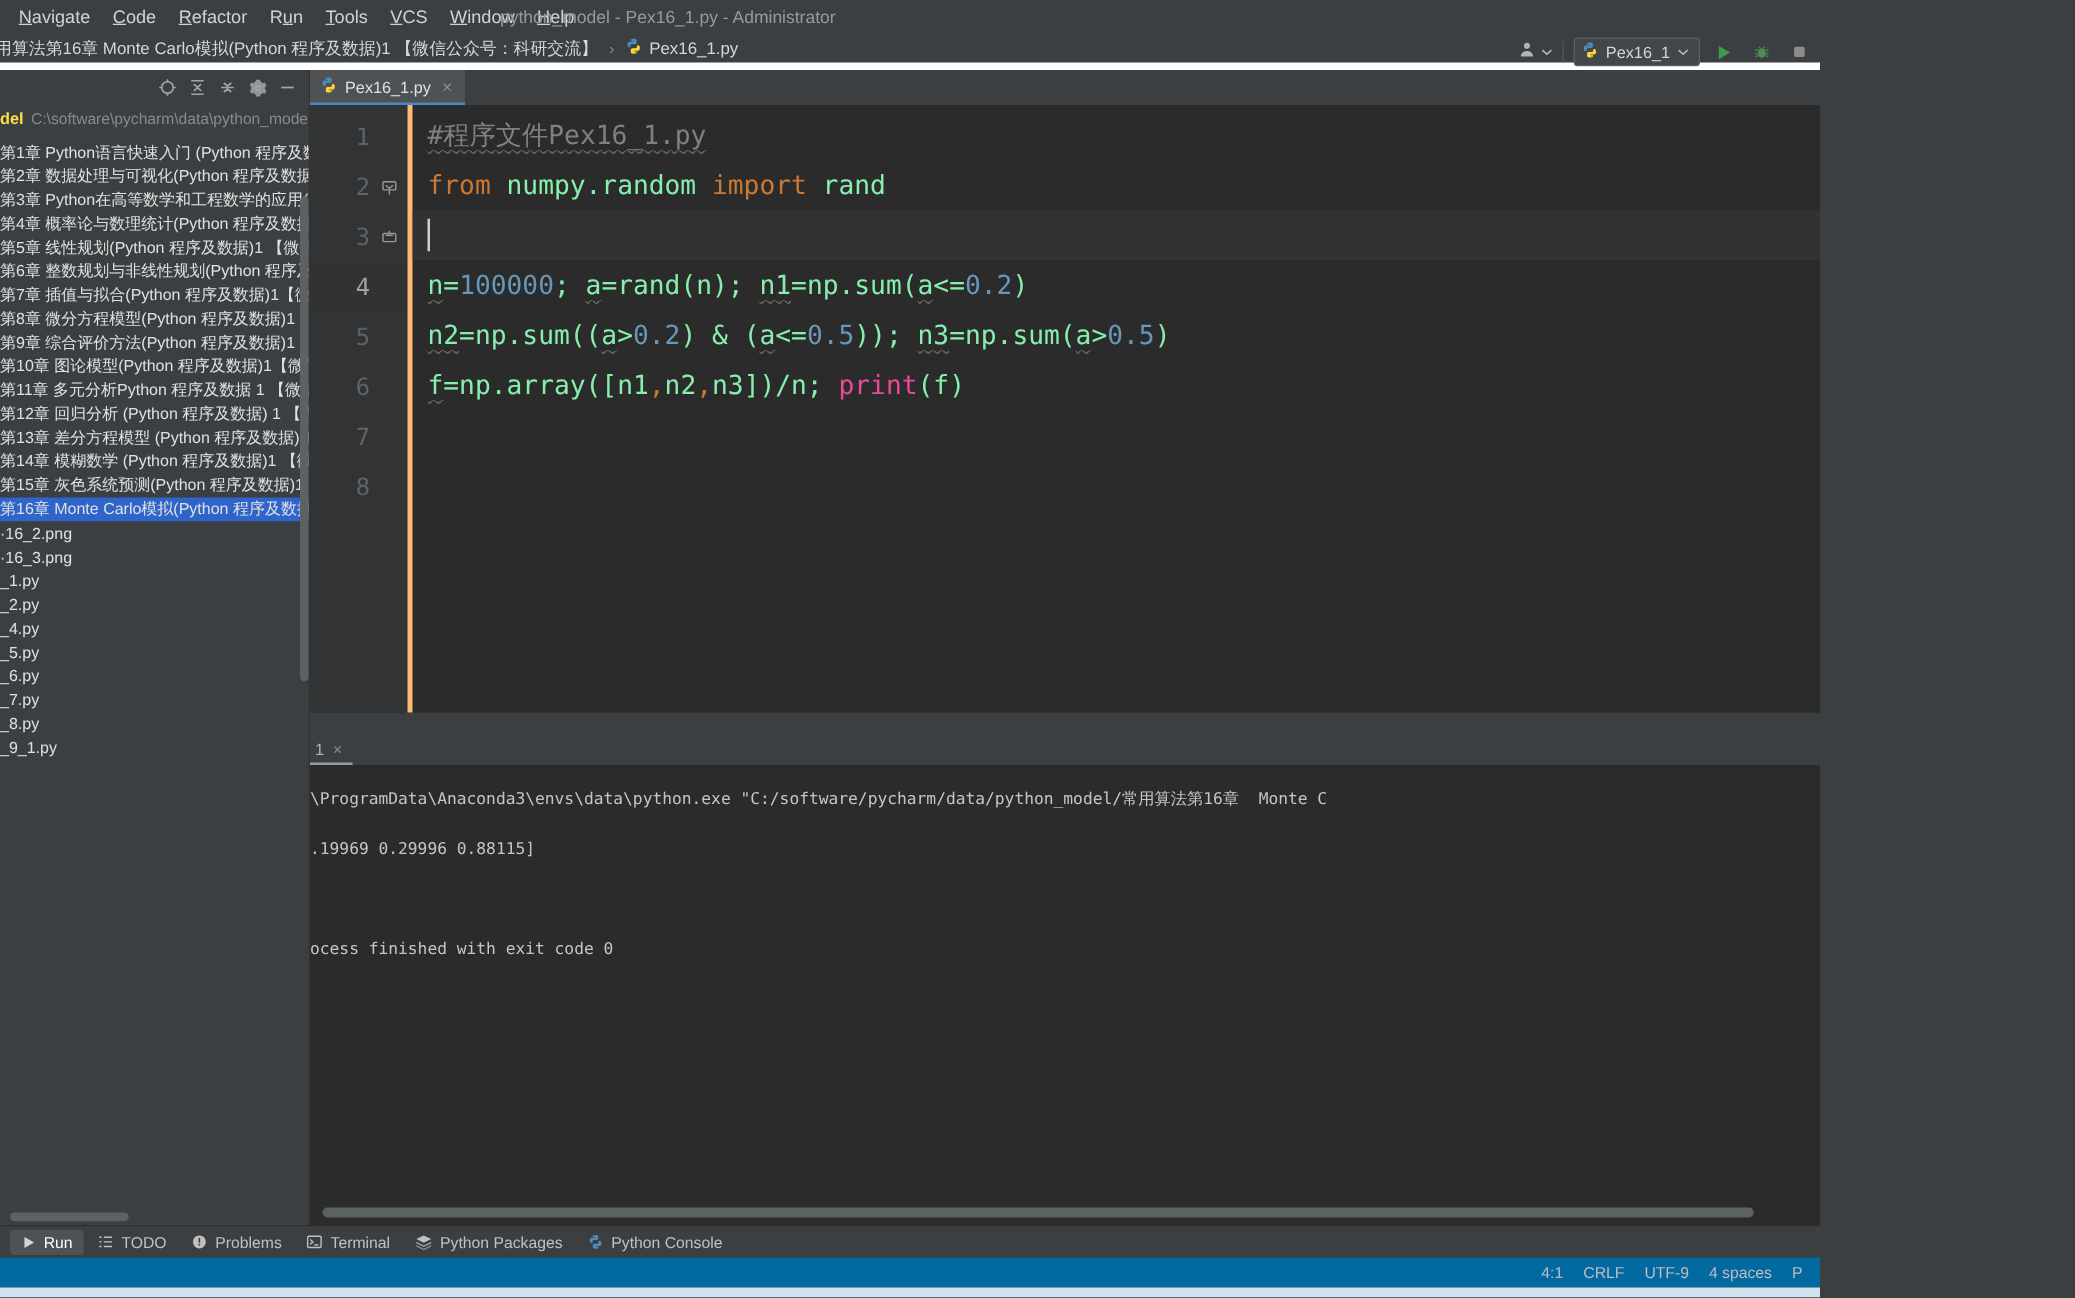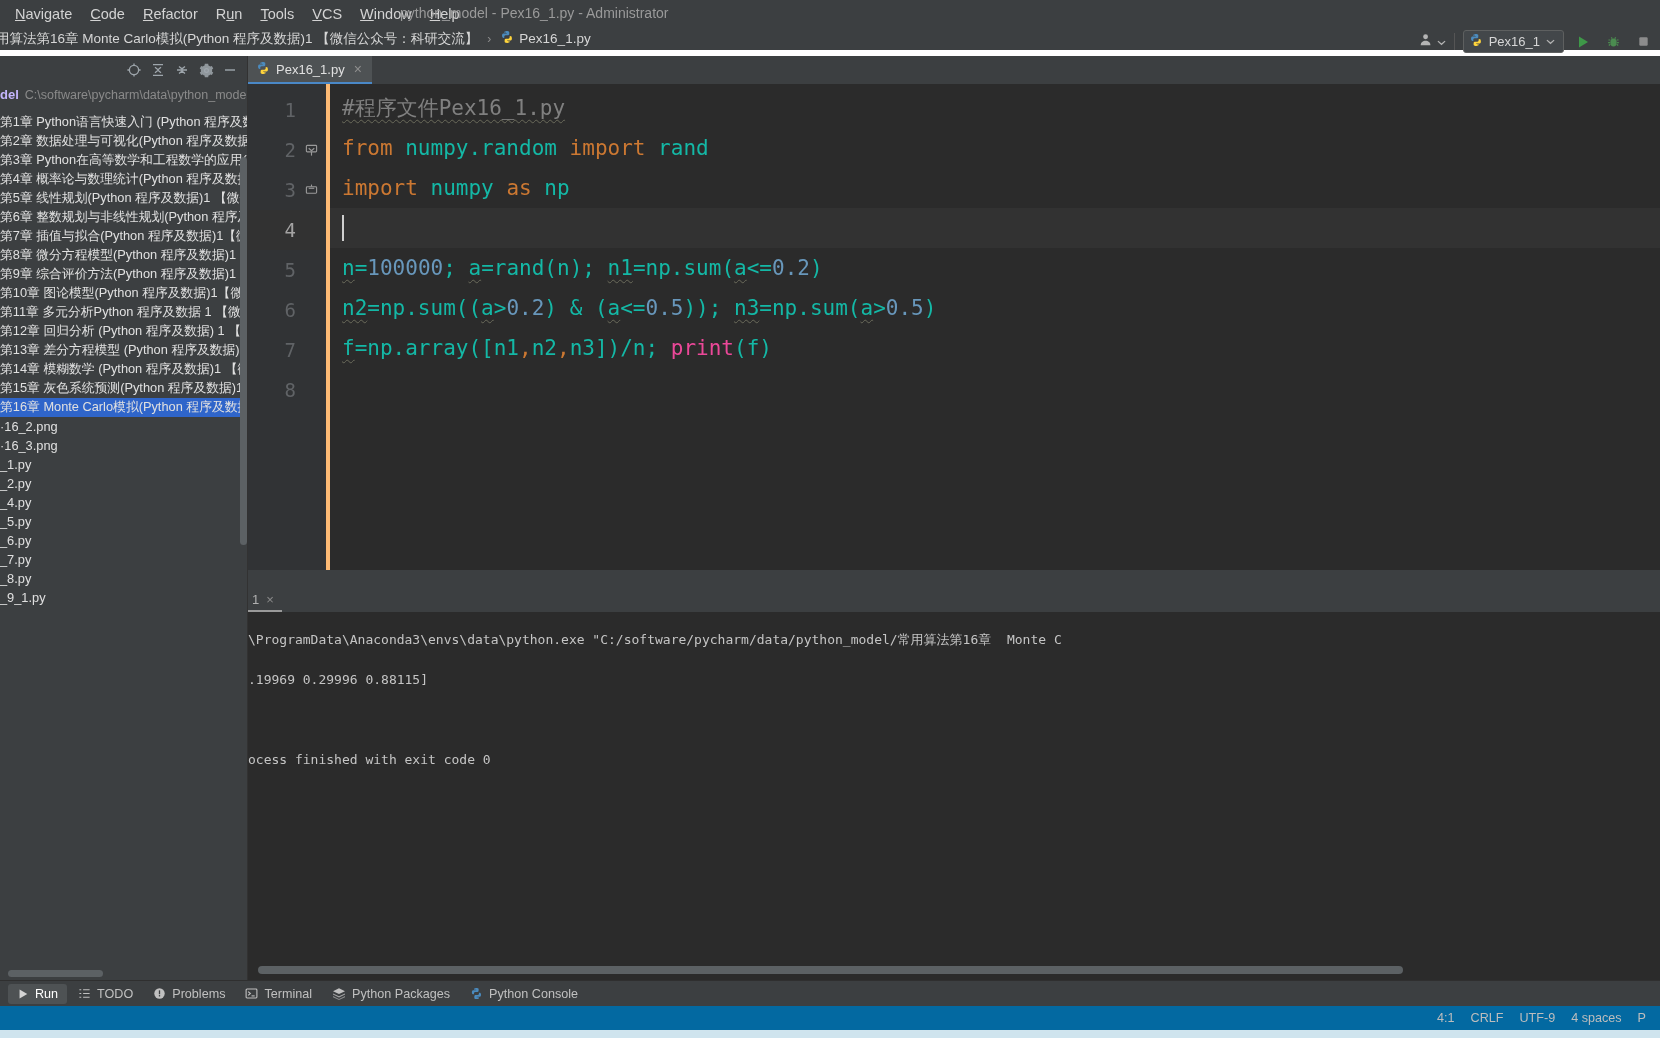--- a/index.html
+++ b/index.html
@@ -3,21 +3,21 @@
 <meta charset="utf-8">
 <style>
   * { box-sizing: border-box; margin: 0; padding: 0; }
   html, body {
     width: 1660px; height: 1038px;
     background: #3c3f41;
     font-family: "Liberation Sans", sans-serif;
     overflow: hidden;
     color: #bbbbbb;
   }
-  .app { position: relative; width: 1660px; height: 1038px; display: flex; flex-direction: column; }
+  .app { position: relative; width: 1456px; height: 1038px; display: flex; flex-direction: column; }
 
   
   .menubar {
     height: 27px; background: #3c3f41; display: flex; align-items: center;
     padding-left: 6px; flex: 0 0 27px; position: relative;
   }
   .menu-item {
     font-size: 14.5px; color: #d3d3d3; padding: 2px 9px; white-space: nowrap;
   }
   .menu-item u { text-decoration: underline; }
@@ -62,21 +62,21 @@
   }
   .tb-ico {
     width: 22px; height: 22px; display: flex; align-items: center; justify-content: center;
     color: #a9b7c6; opacity: .85;
   }
   .project-path {
     height: 21px; display: flex; align-items: center; gap: 6px;
     padding-left: 0px; font-size: 12.5px; color: #8a8a8a; white-space: nowrap;
     overflow: hidden;
   }
-  .project-path b { color: #c4b5fd; font-weight: bold; font-size: 13px; }
+  .project-path b { color: #fde047; font-weight: bold; font-size: 13px; }
   .tree {
     flex: 1 1 auto; overflow: hidden; position: relative; padding-top: 8px;
   }
   .tnode {
     height: 19px; display: flex; align-items: center;
     font-size: 12.8px; color: #d4d4d4; white-space: nowrap;
     padding-left: 0px; overflow: hidden;
   }
   .tnode .chap { color: #e0e0e0; }
   .tnode.selected { background: #2f65ca; color: #ffffff; }
@@ -128,21 +128,21 @@
   .cline {
     height: 40px; line-height: 40px; white-space: pre;
     font-family: "DejaVu Sans Mono", monospace; font-size: 21px;
     color: #a9b7c6; padding-left: 12px;
   }
   .cline.cur { background: #323232; }
   .k-kw { color: #cc7832; }
   .k-num { color: #6897bb; }
   .k-fn { color: #ec4899; }
   .k-cmt { color: #808080; border-bottom: none; position: relative; }
-  .k-plain { color: #14b8a6; }
+  .k-plain { color: #86efac; }
   .squig {
     text-decoration-line: underline; text-decoration-style: wavy;
     text-decoration-color: #6a6a5a; text-decoration-thickness: 1px;
     text-underline-offset: 4px;
   }
   .caret {
     display: inline-block; width: 2px; height: 26px; background: #cfcfcf;
     vertical-align: -6px;
   }
   .editor-bottom-strip { height: 18px; background: #3c3f41; flex: 0 0 18px; }
@@ -455,21 +455,20 @@
               </div>
               <div style="position: relative;">
                 <div class="ln">8</div>
               </div>
             </div>
         </div>
         <div class="codearea">
           <div id="code-host">
               <div class="cline"><span class="k-cmt squig">#程序文件Pex16_1.py</span></div>
               <div class="cline"><span class="k-kw">from</span><span class="k-plain"> numpy.random </span><span class="k-kw">import</span><span class="k-plain"> rand</span></div>
-              <div class="cline"><span class="k-kw">import</span><span class="k-plain"> numpy </span><span class="k-kw">as</span><span class="k-plain"> np</span></div>
               <div class="cline cur"><span class="caret"></span></div>
               <div class="cline"><span class="k-plain squig">n</span><span class="k-plain">=</span><span class="k-num">100000</span><span class="k-plain">; </span><span class="k-plain squig">a</span><span class="k-plain">=rand(</span><span class="k-plain">n</span><span class="k-plain">); </span><span class="k-plain squig">n1</span><span class="k-plain">=np.sum(</span><span class="k-plain squig">a</span><span class="k-plain">&lt;=</span><span class="k-num">0.2</span><span class="k-plain">)</span></div>
               <div class="cline"><span class="k-plain squig">n2</span><span class="k-plain">=np.sum((</span><span class="k-plain squig">a</span><span class="k-plain">&gt;</span><span class="k-num">0.2</span><span class="k-plain">) &amp; (</span><span class="k-plain squig">a</span><span class="k-plain">&lt;=</span><span class="k-num">0.5</span><span class="k-plain">)); </span><span class="k-plain squig">n3</span><span class="k-plain">=np.sum(</span><span class="k-plain squig">a</span><span class="k-plain">&gt;</span><span class="k-num">0.5</span><span class="k-plain">)</span></div>
               <div class="cline"><span class="k-plain squig">f</span><span class="k-plain">=np.array([n1</span><span class="k-kw">,</span><span class="k-plain">n2</span><span class="k-kw">,</span><span class="k-plain">n3])/n; </span><span class="k-fn">print</span><span class="k-plain">(f)</span></div>
               <div class="cline">&nbsp;</div>
             </div>
         </div>
       </div>
       <div class="editor-bottom-strip"></div>
 

